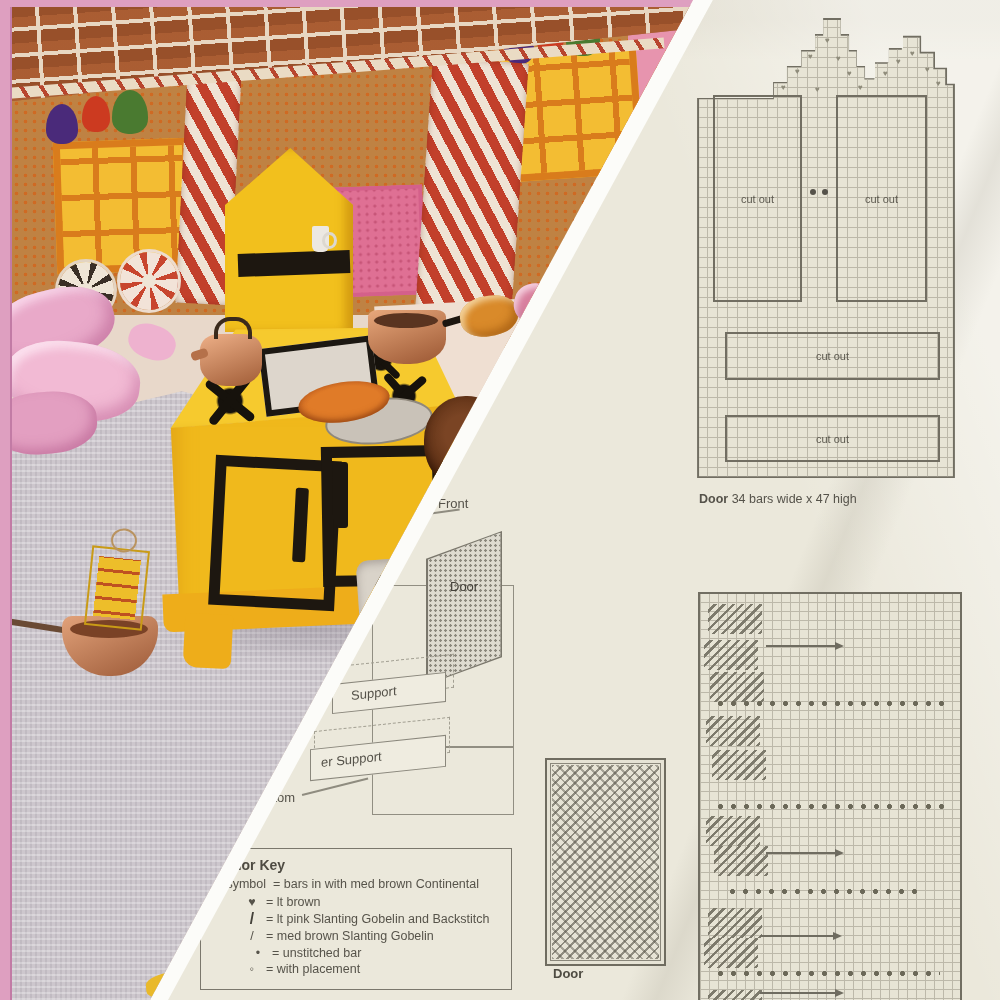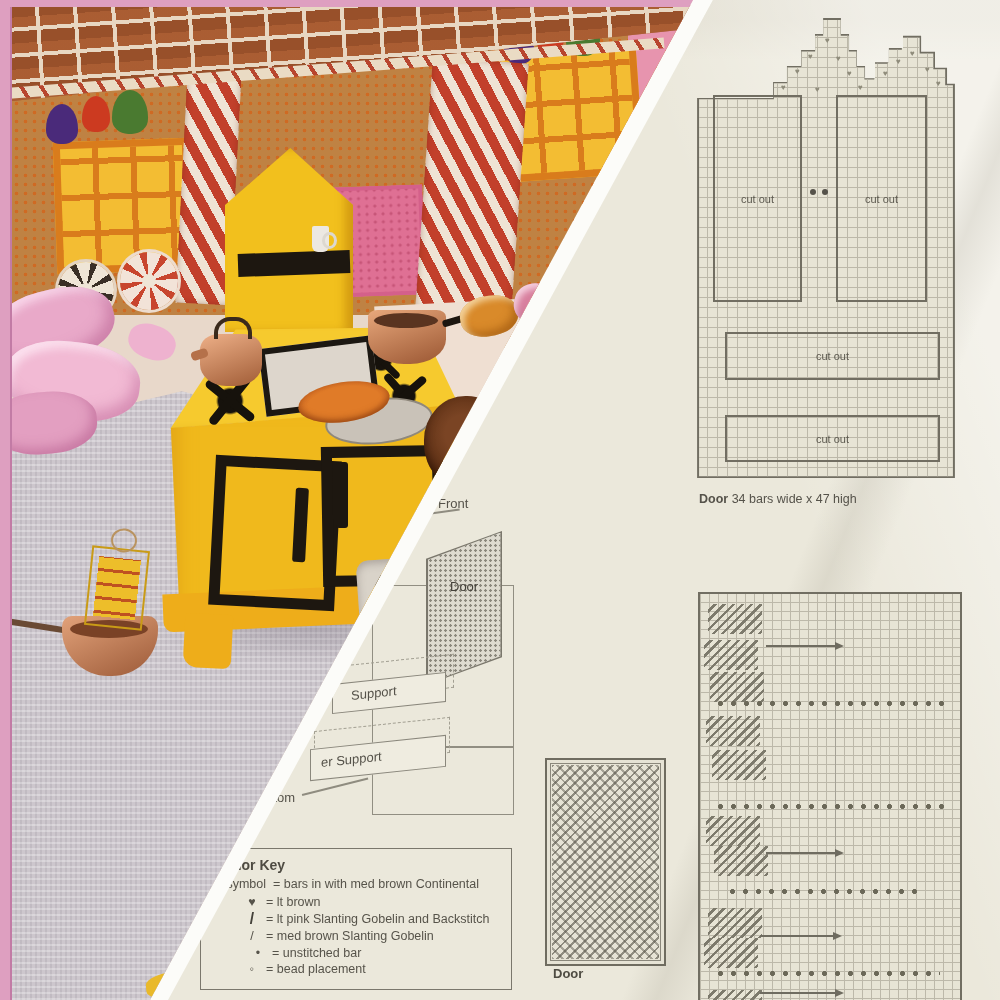--- a/index.html
+++ b/index.html
@@ -188,21 +188,21 @@
       <div class="krow" style="left:44px;top:63px;">
         <span class="sym sym-bold">/</span><span>= lt pink Slanting Gobelin and Backstitch</span>
       </div>
       <div class="krow" style="left:44px;top:80px;">
         <span class="sym">/</span><span>= med brown Slanting Gobelin</span>
       </div>
       <div class="krow" style="left:44px;top:97px;margin-left:6px;">
         <span class="sym">•</span><span>= unstitched bar</span>
       </div>
       <div class="krow" style="left:44px;top:113px;">
-        <span class="sym">◦</span><span>= bead placement</span>
+        <span class="sym">◦</span><span>= with placement</span>
       </div>
     </div>
   </div>
 
   <div id="photo">
 
     <div class="abs" style="left:12px;top:18px;width:688px;height:330px;background-color:#bf8243;
                 background-image:radial-gradient(circle, #cf6a23 1.6px, rgba(0,0,0,0) 2.1px);
                 background-size:9px 9px;"></div>
 

